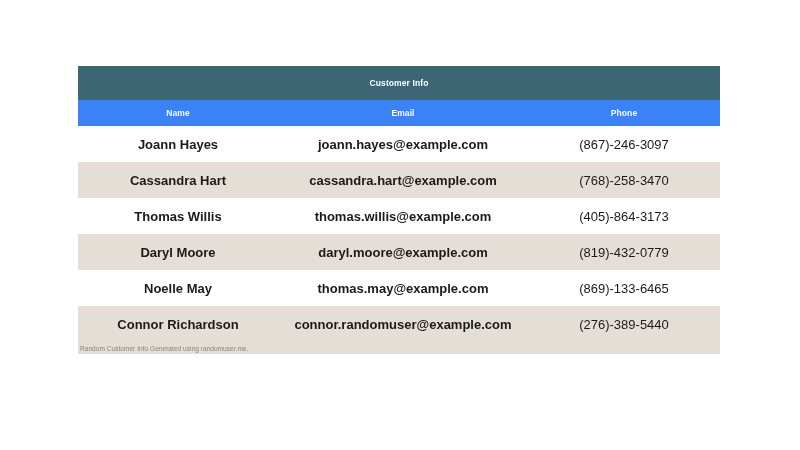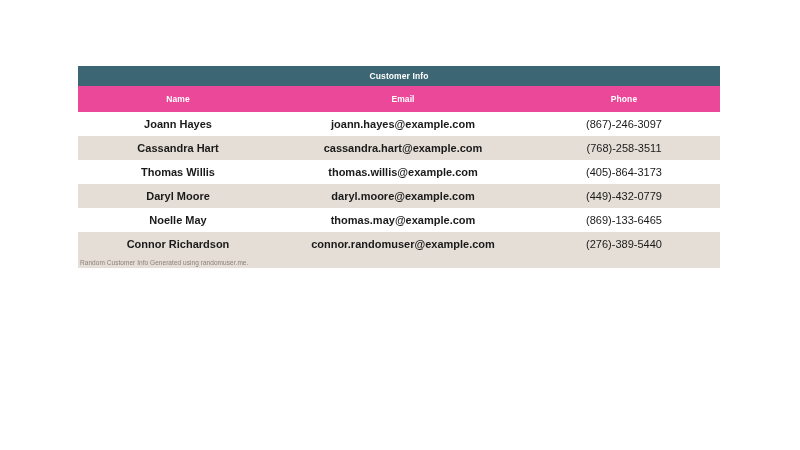--- a/index.html
+++ b/index.html
@@ -31,51 +31,51 @@
   }
 
   
   tr.title-row td {
     background: #3c6673;
     color: #ffffff;
     text-align: center;
     vertical-align: middle;
     font-size: 8.5px;
     font-weight: 600;
-    height: 20px;
+    height: 34px;
     padding: 0;
     letter-spacing: 0.1px;
   }
 
   
   tr.header-row th {
-    background: #ec4899;
+    background: #3b82f6;
     color: #ffffff;
     font-size: 8.5px;
     font-weight: 700;
     height: 26px;
     padding: 0;
     text-align: center;
     vertical-align: middle;
     letter-spacing: 0.1px;
   }
 
   
   tbody tr.data-row {
     height: 24px;
   }
   tbody tr.row-odd  { background: #ffffff; }
   tbody tr.row-even { background: #e5ded6; }
 
   tbody tr.data-row td {
     padding: 0;
-    height: 24px;
+    height: 36px;
     vertical-align: middle;
     text-align: center;
-    font-size: 11px;
+    font-size: 13px;
     color: #1a1a1a;
   }
   td.cell-name  { font-weight: 700; }
   td.cell-email { font-weight: 700; }
   td.cell-phone { font-weight: 400; }
 
   
   tr.caption-row td {
     background: #e5ded6;
     color: #8a827b;
@@ -117,31 +117,31 @@
 
     <tbody>
       <tr class="data-row row-odd">
         <td class="cell-name">Joann Hayes</td>
         <td class="cell-email">joann.hayes@example.com</td>
         <td class="cell-phone">(867)-246-3097</td>
       </tr>
       <tr class="data-row row-even">
         <td class="cell-name">Cassandra Hart</td>
         <td class="cell-email">cassandra.hart@example.com</td>
-        <td class="cell-phone">(768)-258-3511</td>
+        <td class="cell-phone">(768)-258-3470</td>
       </tr>
       <tr class="data-row row-odd">
         <td class="cell-name">Thomas Willis</td>
         <td class="cell-email">thomas.willis@example.com</td>
         <td class="cell-phone">(405)-864-3173</td>
       </tr>
       <tr class="data-row row-even">
         <td class="cell-name">Daryl Moore</td>
         <td class="cell-email">daryl.moore@example.com</td>
-        <td class="cell-phone">(449)-432-0779</td>
+        <td class="cell-phone">(819)-432-0779</td>
       </tr>
       <tr class="data-row row-odd">
         <td class="cell-name">Noelle May</td>
         <td class="cell-email">thomas.may@example.com</td>
         <td class="cell-phone">(869)-133-6465</td>
       </tr>
       <tr class="data-row row-even">
         <td class="cell-name">Connor Richardson</td>
         <td class="cell-email">connor.randomuser@example.com</td>
         <td class="cell-phone">(276)-389-5440</td>

